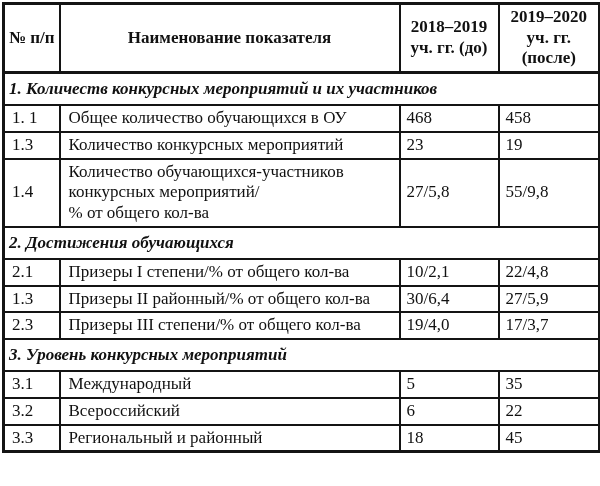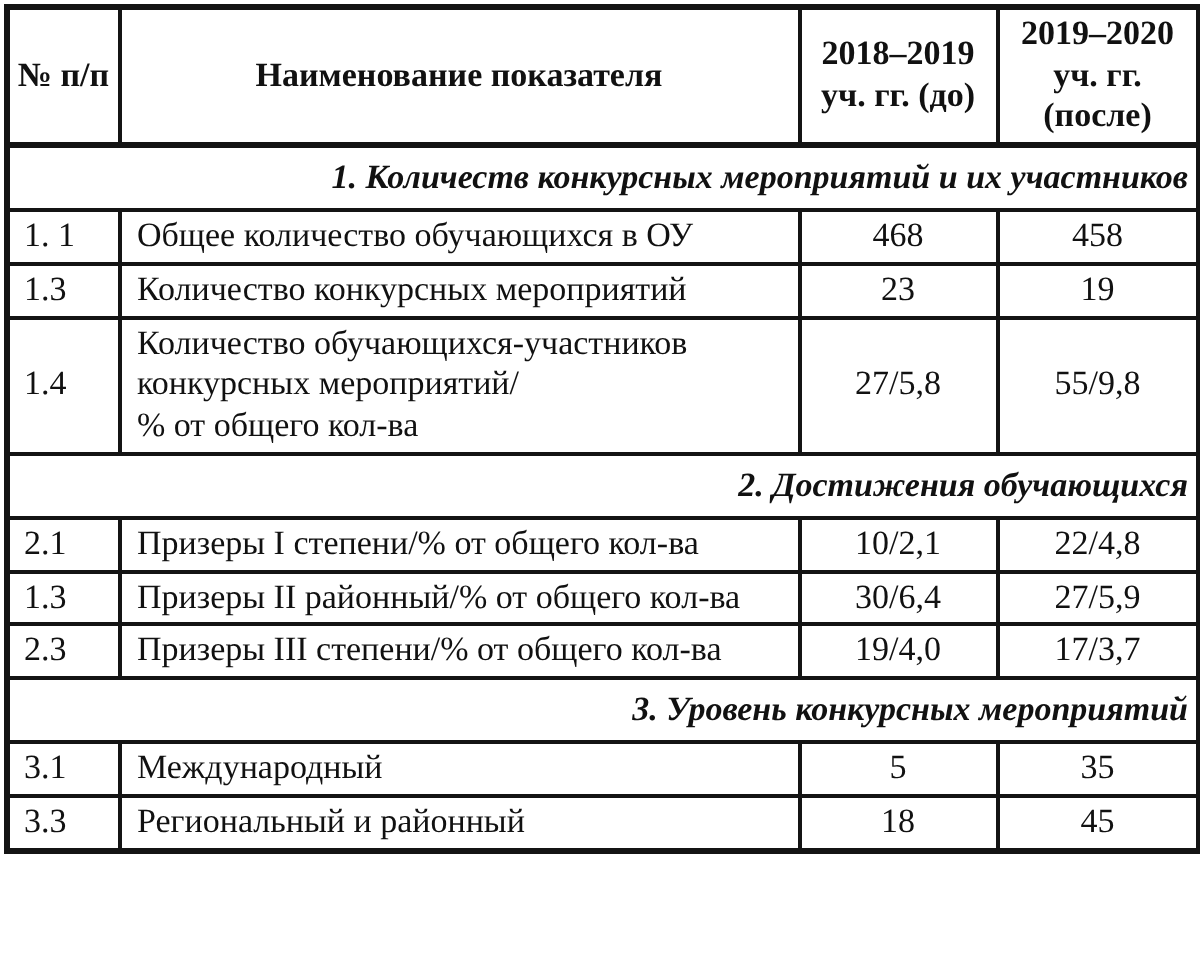--- a/index.html
+++ b/index.html
@@ -37,35 +37,34 @@
   .doc-table thead th {
     font-weight: bold;
     text-align: center;
     height: 54px;
     border-bottom: 3px solid #141414;
     padding: 2px 3px;
   }
   tr.section-row td {
     font-weight: bold;
     font-style: italic;
-    text-align: right;
+    text-align: left;
     height: 26px;
     padding: 2px 4px;
   }
   td.cell-num {
     text-align: left;
     padding-left: 7px;
   }
   td.cell-name {
     text-align: left;
     padding-left: 8px;
     padding-right: 18px;
   }
   td.cell-val {
-    text-align: center;
   }
   tr.data-row        { height: 26px; }
   tr.row-tall        { height: 40px; }
   tr.row-xtall       { height: 63px; }
 </style>
 </head>
 <body>
 
 <table class="doc-table">
   <colgroup>
@@ -135,20 +134,26 @@
     <tr class="section-row">
       <td colspan="4">3. Уровень конкурсных мероприятий</td>
     </tr>
     <tr class="data-row">
       <td class="cell-num">3.1</td>
       <td class="cell-name">Международный</td>
       <td class="cell-val">5</td>
       <td class="cell-val">35</td>
     </tr>
     <tr class="data-row">
+      <td class="cell-num">3.2</td>
+      <td class="cell-name">Всероссийский</td>
+      <td class="cell-val">6</td>
+      <td class="cell-val">22</td>
+    </tr>
+    <tr class="data-row">
       <td class="cell-num">3.3</td>
       <td class="cell-name">Региональный и районный</td>
       <td class="cell-val">18</td>
       <td class="cell-val">45</td>
     </tr>
 
   </tbody>
 </table>
 
 </body></html>

